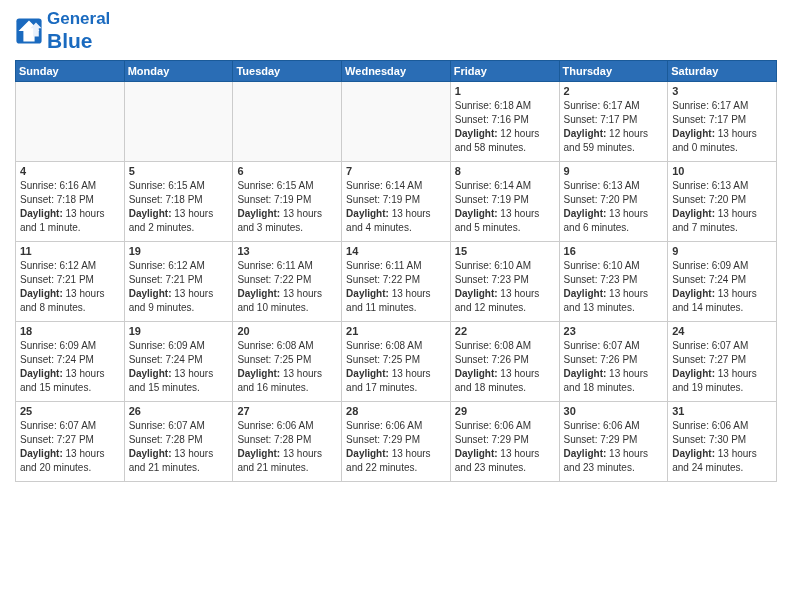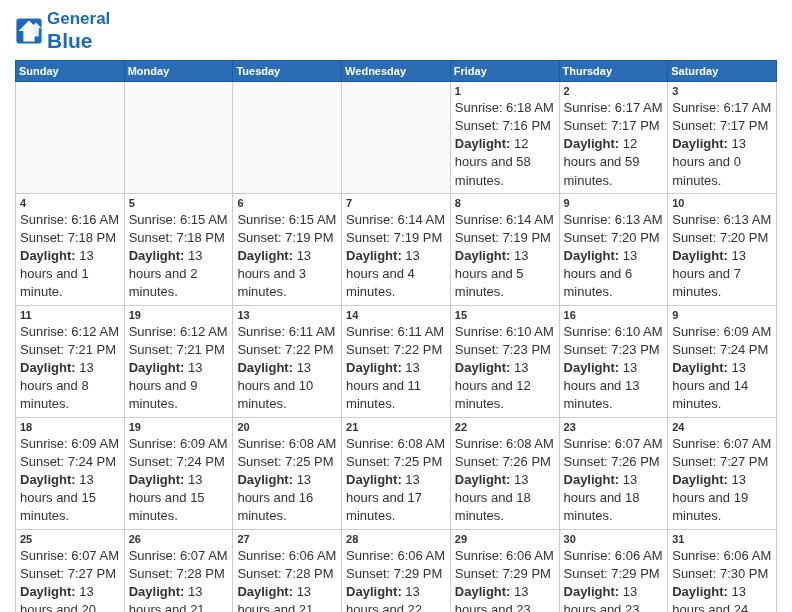--- a/index.html
+++ b/index.html
@@ -70,21 +70,21 @@
     .calendar td.empty {
       background: #f9f9f9;
     }
     .day-number {
       font-size: 11px;
       font-weight: bold;
       color: #333;
       margin-bottom: 2px;
     }
     .day-info {
-      font-size: 13px;
+      font-size: 10px;
       color: #333;
       line-height: 1.4;
     }
     .daylight-label {
       font-weight: bold;
     }
   </style>
 </head>
 <body>
 

